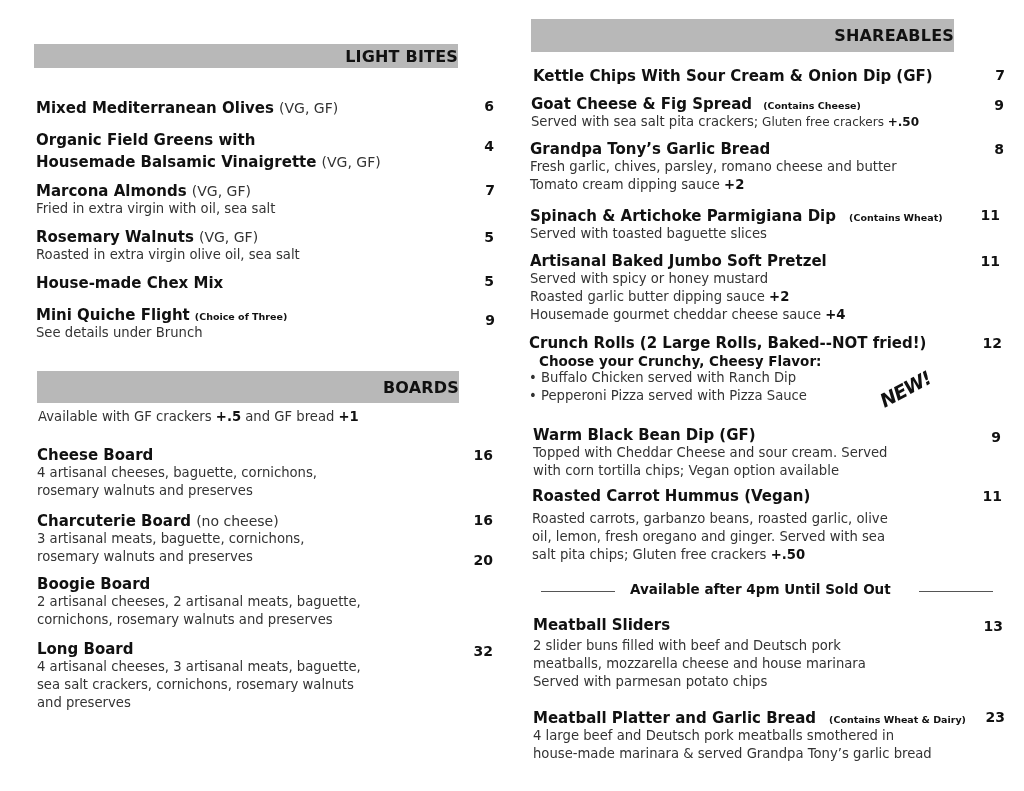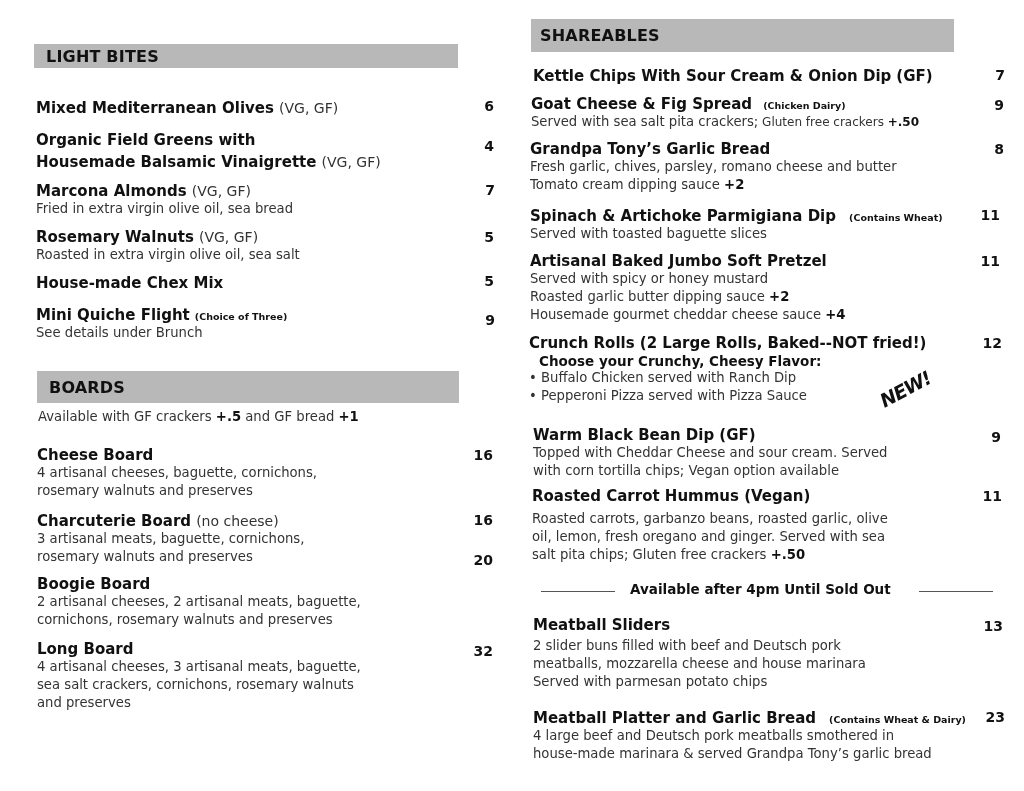--- a/index.html
+++ b/index.html
@@ -1,20 +1,20 @@
 <!DOCTYPE html>
 <html><head>
 <meta charset="utf-8">
 <style>
   html, body { margin:0; padding:0; background:#ffffff; }
   body { width:1024px; height:791px; position:relative; overflow:hidden;
          font-family:"DejaVu Sans", "Liberation Sans", sans-serif; color:#111; }
   .abs { position:absolute; }
   .hdr { background:#b8b8b8; font-weight:bold; font-size:16px; letter-spacing:0.2px;
-         color:#111; box-sizing:border-box; padding-left:12px; display:flex; align-items:center; }
+         color:#111; box-sizing:border-box; padding-left:12px; display:flex; align-items:center;justify-content:flex-end; }
   .name { font-weight:bold; font-size:15px; color:#111; white-space:nowrap; }
   .tag { font-weight:normal; font-size:14px; color:#333; }
   .small { font-weight:bold; font-size:9.5px; color:#111; }
   .desc { font-size:13.2px; color:#333; line-height:18px; white-space:nowrap; }
   .desc b { color:#111; }
   .price { font-weight:bold; font-size:14px; color:#111; text-align:right; width:30px; }
   .divider { border-top:1px solid #555; height:0; }
   .avail { font-weight:bold; font-size:13.5px; color:#111; white-space:nowrap; }
   .new { font-family:"DejaVu Sans", sans-serif; font-weight:bold; font-style:italic;
          font-size:19px; transform:rotate(-28deg); color:#111; letter-spacing:-1px; }
@@ -35,21 +35,21 @@
 
   <div class="abs" style="left:36px;top:130px;line-height:21px;">
     <div class="name">Organic Field Greens with</div>
     <div><span class="name">Housemade Balsamic Vinaigrette</span> <span class="tag">(VG, GF)</span></div>
   </div>
   <div class="abs price" style="left:464px;top:138px;">4</div>
 
   <div class="abs" style="left:36px;top:181px;">
     <span class="name">Marcona Almonds</span>
     <span class="tag">(VG, GF)</span>
-    <div class="desc">Fried in extra virgin olive oil, sea bread</div>
+    <div class="desc">Fried in extra virgin with oil, sea salt</div>
   </div>
   <div class="abs price" style="left:465px;top:182px;">7</div>
 
   <div class="abs" style="left:36px;top:227px;">
     <span class="name">Rosemary Walnuts</span>
     <span class="tag">(VG, GF)</span>
     <div class="desc">Roasted in extra virgin olive oil, sea salt</div>
   </div>
   <div class="abs price" style="left:464px;top:229px;">5</div>
 
@@ -112,21 +112,21 @@
     </div>
 
   <div class="abs" style="left:533px;top:66px;">
     <span class="name">Kettle Chips With Sour Cream &amp; Onion Dip</span>
     <span class="name" style="font-weight:bold;">(GF)</span>
   </div>
   <div class="abs price" style="left:975px;top:67px;">7</div>
 
   <div class="abs" style="left:531px;top:94px;">
     <span class="name">Goat Cheese &amp; Fig Spread</span>
-    <span class="small" style="margin-left:6px;">(Chicken Dairy)</span>
+    <span class="small" style="margin-left:6px;">(Contains Cheese)</span>
     <div class="desc"><span>Served with sea salt pita crackers;</span><span style="font-size:12px;"> Gluten free crackers </span><b style="font-size:12px;">+.50</b></div>
   </div>
   <div class="abs price" style="left:974px;top:97px;">9</div>
 
   <div class="abs" style="left:530px;top:140px;">
     <div class="name">Grandpa Tony’s Garlic Bread</div>
     <div class="desc">Fresh garlic, chives, parsley, romano cheese and butter</div>
     <div class="desc"><span>Tomato cream dipping sauce  </span><b>+2</b></div>
   </div>
   <div class="abs price" style="left:974px;top:141px;">8</div>

